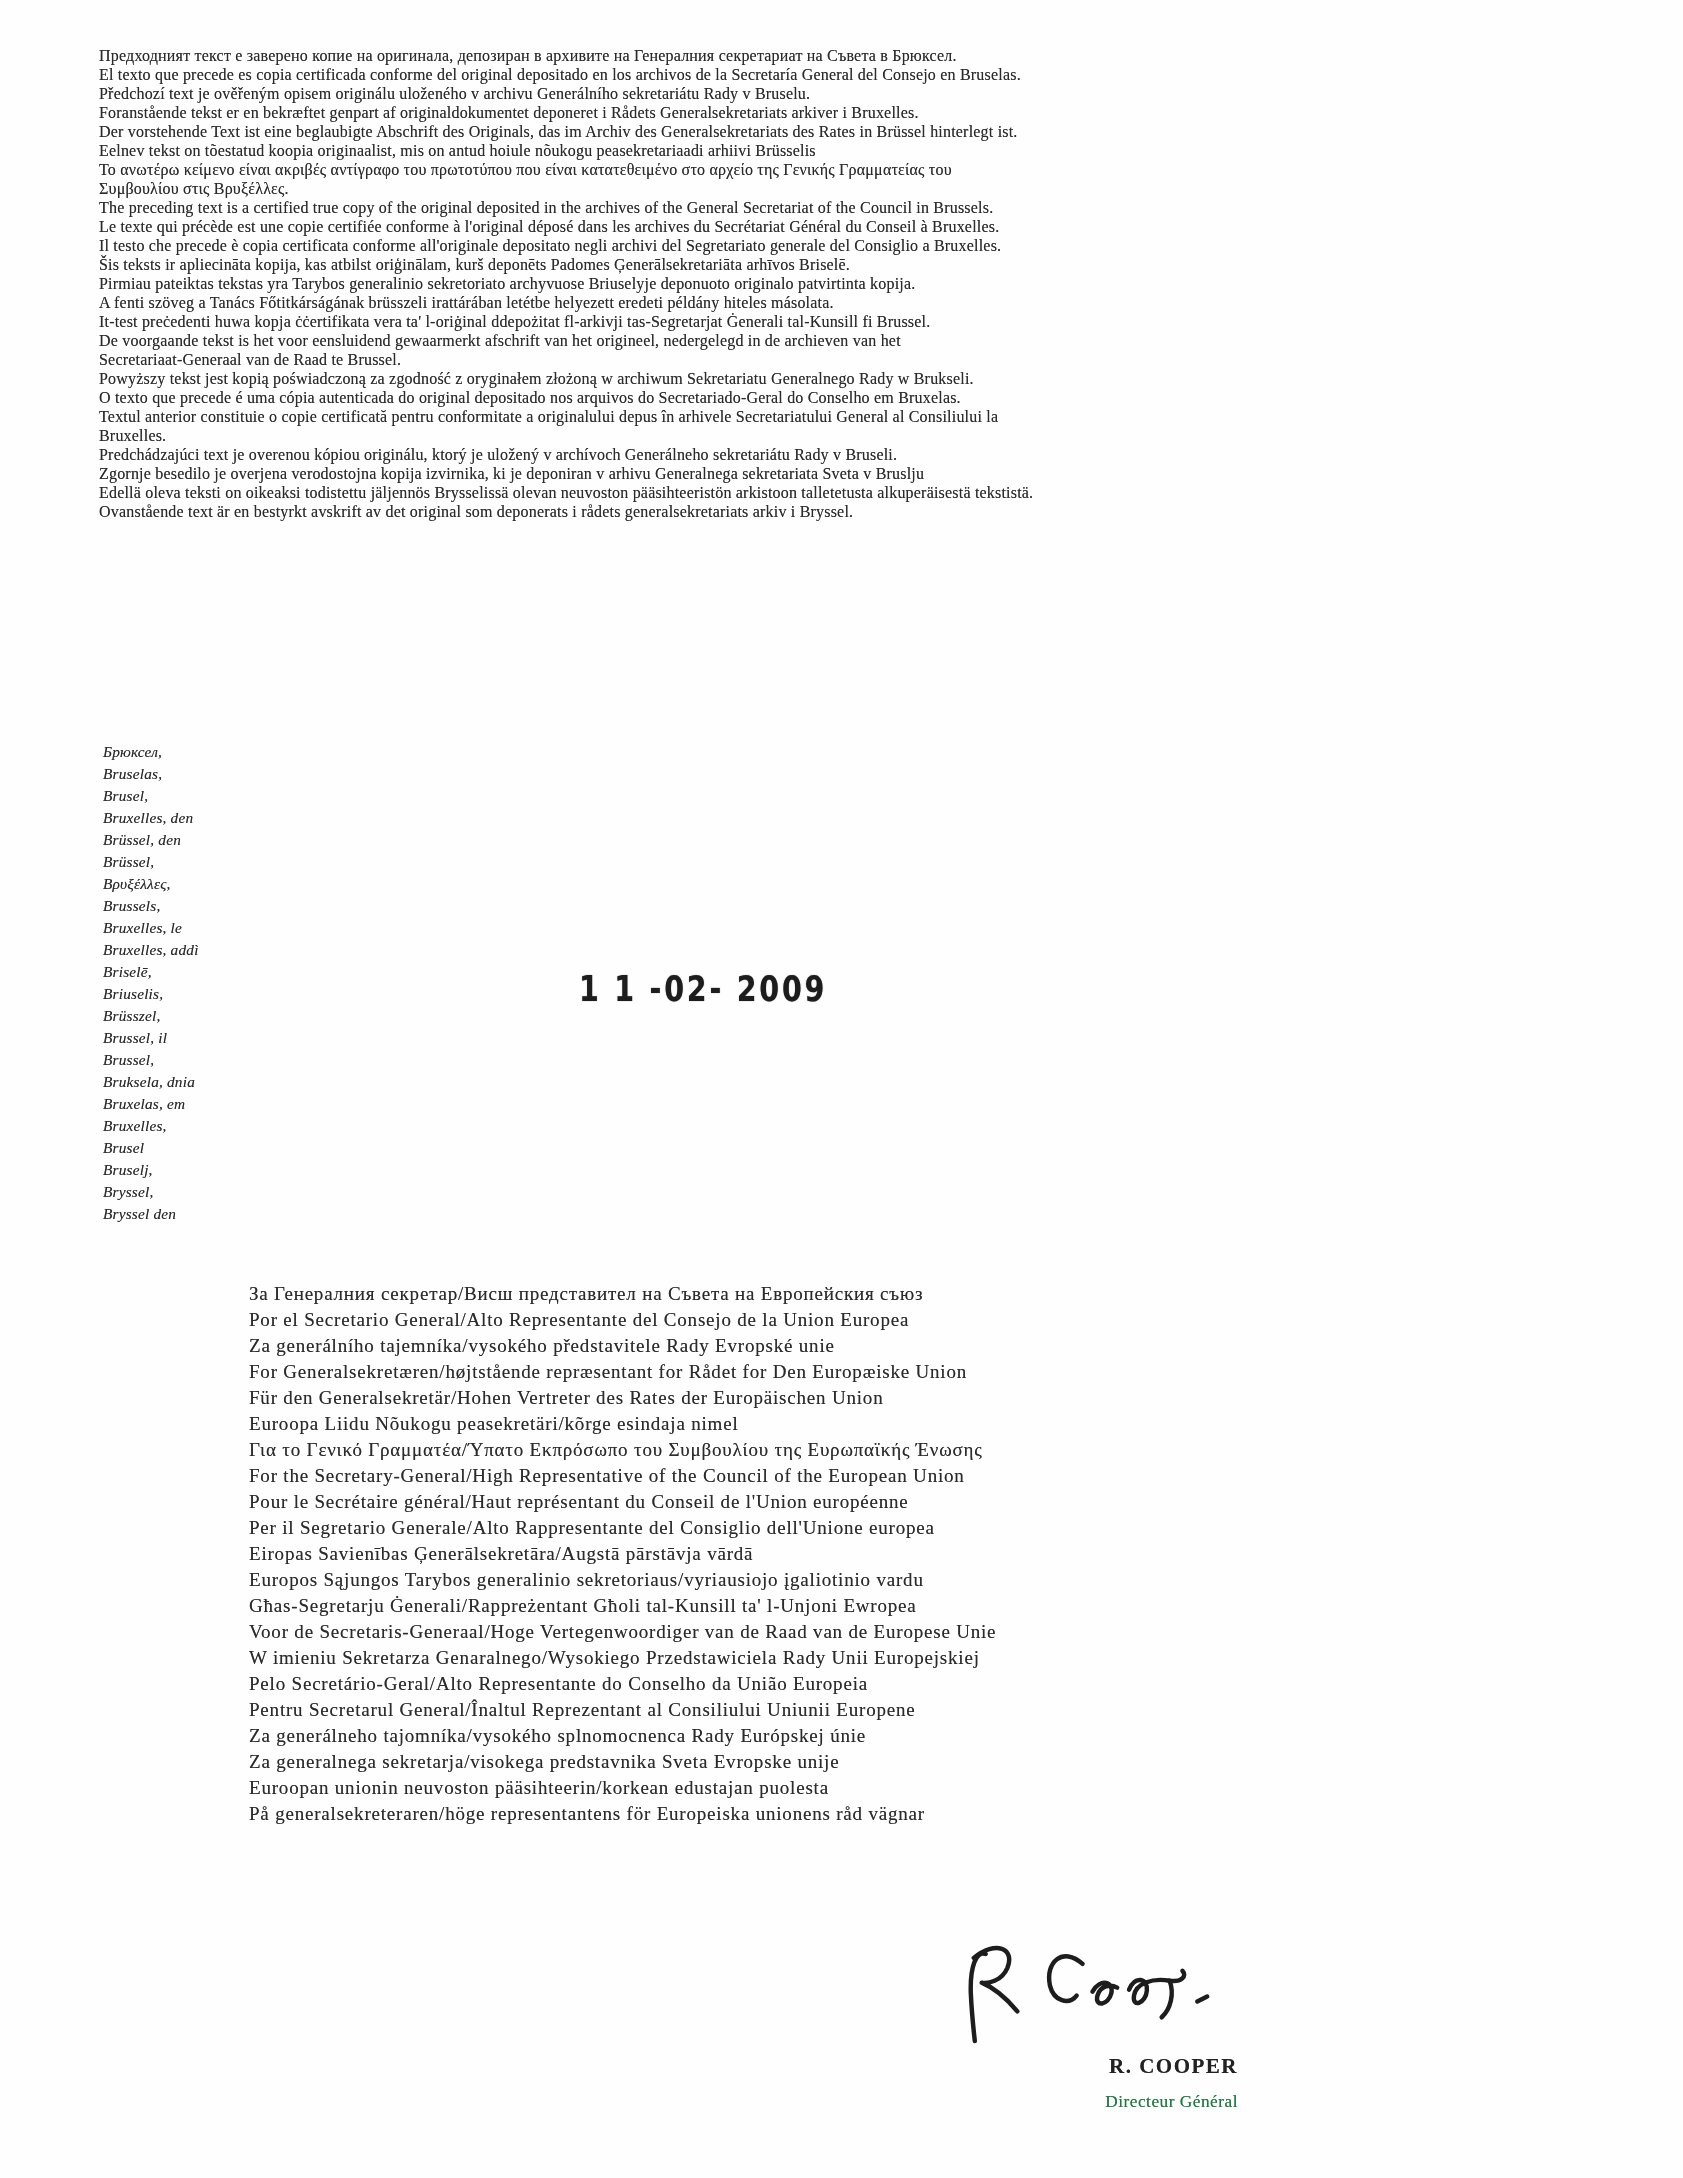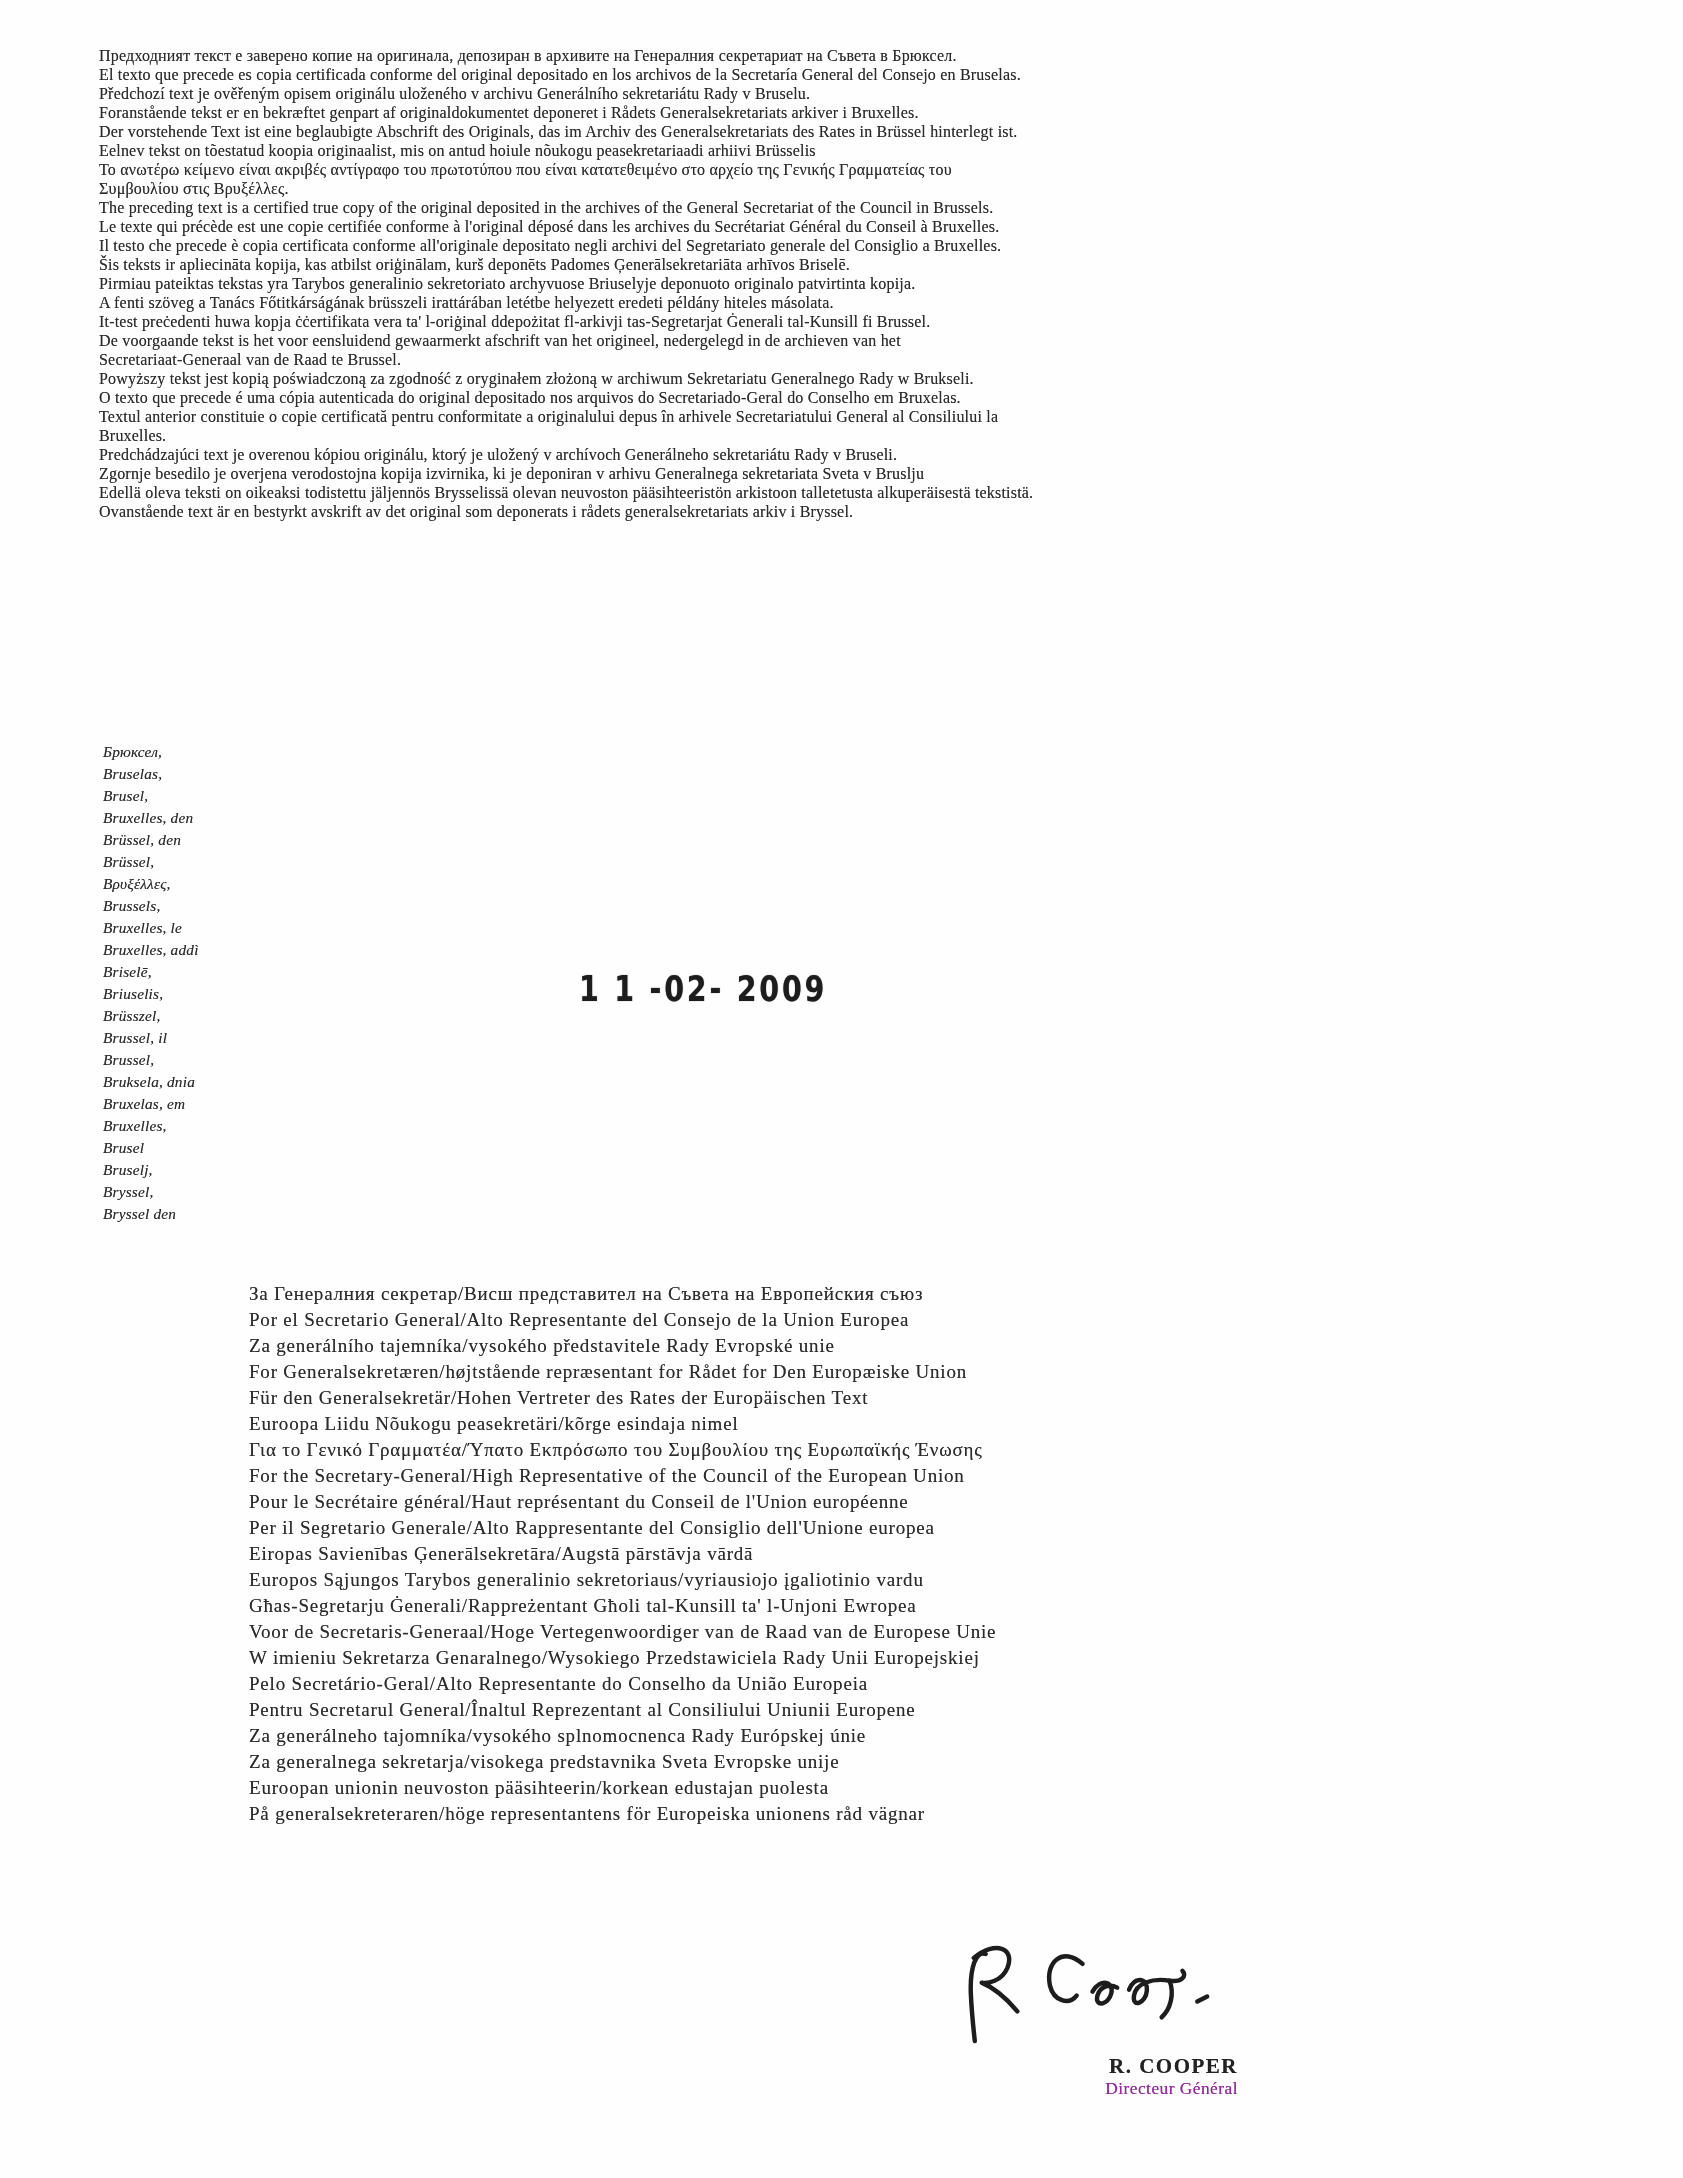--- a/index.html
+++ b/index.html
@@ -41,23 +41,23 @@
     position:absolute;left:941px;top:1936px;width:297px;
     text-align:right;
   }
   .signature-scribble{display:block;margin:0 auto;}
   .signatory-name{
     margin-top:-6px;
     font-size:21px;font-weight:bold;letter-spacing:1.5px;
     color:#222;
   }
   .signatory-title{
-    margin-top:0;
+    margin-top:13px;
     font-size:17.3px;letter-spacing:0.5px;
-    color:#a21caf;
+    color:#15803d;
   }
 </style>
 </head>
 <body>
 
 <div class="page">
 
   <div class="cert-block scan-text">
       <div class="cert-line scan-text">Предходният текст е заверено копие на оригинала, депозиран в архивите на Генералния секретариат на Съвета в Брюксел.</div>
       <div class="cert-line scan-text">El texto que precede es copia certificada conforme del original depositado en los archivos de la Secretaría General del Consejo en Bruselas.</div>
@@ -111,21 +111,21 @@
       <div class="place-line scan-text">Bryssel den</div>
     </div>
 
   <div class="date-stamp">1 1 -02- 2009</div>
 
   <div class="delegation-block scan-text">
       <div class="delegation-line scan-text">За Генералния секретар/Висш представител на Съвета на Европейския съюз</div>
       <div class="delegation-line scan-text">Por el Secretario General/Alto Representante del Consejo de la Union Europea</div>
       <div class="delegation-line scan-text">Za generálního tajemníka/vysokého představitele Rady Evropské unie</div>
       <div class="delegation-line scan-text">For Generalsekretæren/højtstående repræsentant for Rådet for Den Europæiske Union</div>
-      <div class="delegation-line scan-text">Für den Generalsekretär/Hohen Vertreter des Rates der Europäischen Text</div>
+      <div class="delegation-line scan-text">Für den Generalsekretär/Hohen Vertreter des Rates der Europäischen Union</div>
       <div class="delegation-line scan-text">Euroopa Liidu Nõukogu peasekretäri/kõrge esindaja nimel</div>
       <div class="delegation-line scan-text">Για το Γενικό Γραμματέα/Ύπατο Εκπρόσωπο του Συμβουλίου της Ευρωπαϊκής Ένωσης</div>
       <div class="delegation-line scan-text">For the Secretary-General/High Representative of the Council of the European Union</div>
       <div class="delegation-line scan-text">Pour le Secrétaire général/Haut représentant du Conseil de l'Union européenne</div>
       <div class="delegation-line scan-text">Per il Segretario Generale/Alto Rappresentante del Consiglio dell'Unione europea</div>
       <div class="delegation-line scan-text">Eiropas Savienības Ģenerālsekretāra/Augstā pārstāvja vārdā</div>
       <div class="delegation-line scan-text">Europos Sąjungos Tarybos generalinio sekretoriaus/vyriausiojo įgaliotinio vardu</div>
       <div class="delegation-line scan-text">Għas-Segretarju Ġenerali/Rappreżentant Għoli tal-Kunsill ta' l-Unjoni Ewropea</div>
       <div class="delegation-line scan-text">Voor de Secretaris-Generaal/Hoge Vertegenwoordiger van de Raad van de Europese Unie</div>
       <div class="delegation-line scan-text">W imieniu Sekretarza Genaralnego/Wysokiego Przedstawiciela Rady Unii Europejskiej</div>

